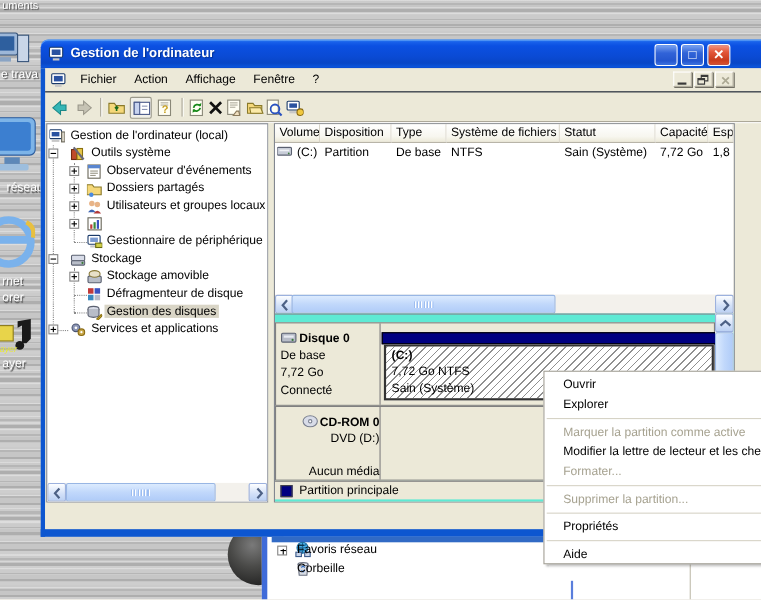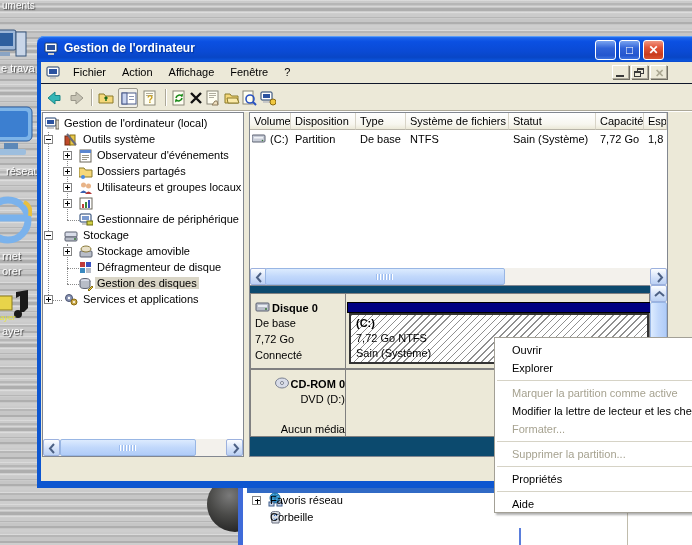--- a/index.html
+++ b/index.html
@@ -87,21 +87,21 @@
 .sbbtn svg { position:absolute; left:2px; top:2px; }
 .sbthumb { position:absolute; border-radius:2px; border:1px solid #98b6e4; background:linear-gradient(180deg,#dcebfe,#c1d8fb 50%,#b0ccf8); }
 .sbthumb.v { background:linear-gradient(90deg,#dcebfe,#c1d8fb 50%,#b0ccf8); }
 .grip { position:absolute; left:50%; top:50%; transform:translate(-50%,-50%); width:18px; height:6px;
   background: repeating-linear-gradient(90deg,#9dbdf0 0 1px,#fff 1px 2px, transparent 2px 3px); }
 
 #treehsb { position:absolute; left:0; bottom:0; width:200px; height:17px; }
 #listhsb { position:absolute; left:0; top:155px; width:417px; height:17px; }
 
 
-#diskview { position:absolute; left:0; top:172px; width:417px; height:173px; background:#0c4a6e; border-top:1px solid #828790; }
+#diskview { position:absolute; left:0; top:172px; width:417px; height:173px; background:#5eead4; border-top:1px solid #828790; }
 .drow { position:absolute; left:0; width:400px; border:1px solid #808080; background:#ece9d8; }
 .dpanel { position:absolute; left:0; top:0; bottom:0; width:95px; border-right:1px solid #808080; padding:7px 0 0 4px; }
 .dpanel .nm { font-weight:bold; display:inline-block; vertical-align:top; padding-top:1px; }
 .dpanel .ln { margin-top:3px; height:13px; }
 .dicon { display:inline-block; width:16px; height:12px; vertical-align:top; margin-right:1px; }
 #partrect { position:absolute; left:96px; top:8px; width:304px; height:64px; }
 #parthead { height:11px; background:#000081; border:1px solid #000; }
 #partbody { margin:0 2px; height:51px; border:2px solid #333; background:#fff;
   background-image: repeating-linear-gradient(135deg,#909090 0,#909090 1px,transparent 1px,transparent 5px); padding:1px 0 0 5px; }
 #partbody .b { font-weight:bold; }
@@ -559,20 +559,24 @@
           <div class="dpanel">
             <span class="dicon"><svg width="16" height="12" viewBox="0 0 16 12">
                   <ellipse cx="8" cy="6" rx="6.5" ry="5" fill="#d8dce8" stroke="#7a8090"></ellipse>
                   <circle cx="8" cy="6" r="1.5" fill="#fff" stroke="#7a8090"></circle>
                 </svg></span><span class="nm">CD-ROM 0</span>
             <div class="ln">DVD (D:)</div>
             <div class="ln" style="height:11px;"></div>
             <div class="ln">Aucun média</div>
           </div>
         </div>
+        <div id="legend">
+          <span class="sq"></span>
+          <span class="lbl">Partition principale</span>
+        </div>
       </div>
       <div id="diskvsb" class="sbtrack">
           <span class="sbbtn" style="left:0; top:0;">
             <svg width="13" height="13">
               <path d="M2 8 L6.5 4 L11 8" stroke="#4d6185" stroke-width="2" fill="none"></path>
             </svg>
           </span>
           <span class="sbthumb v" style="left:0; top:17px; width:17px; height:115px;"></span>
           <span class="sbbtn" style="left:0; top:151px;">
             <svg width="13" height="13">

